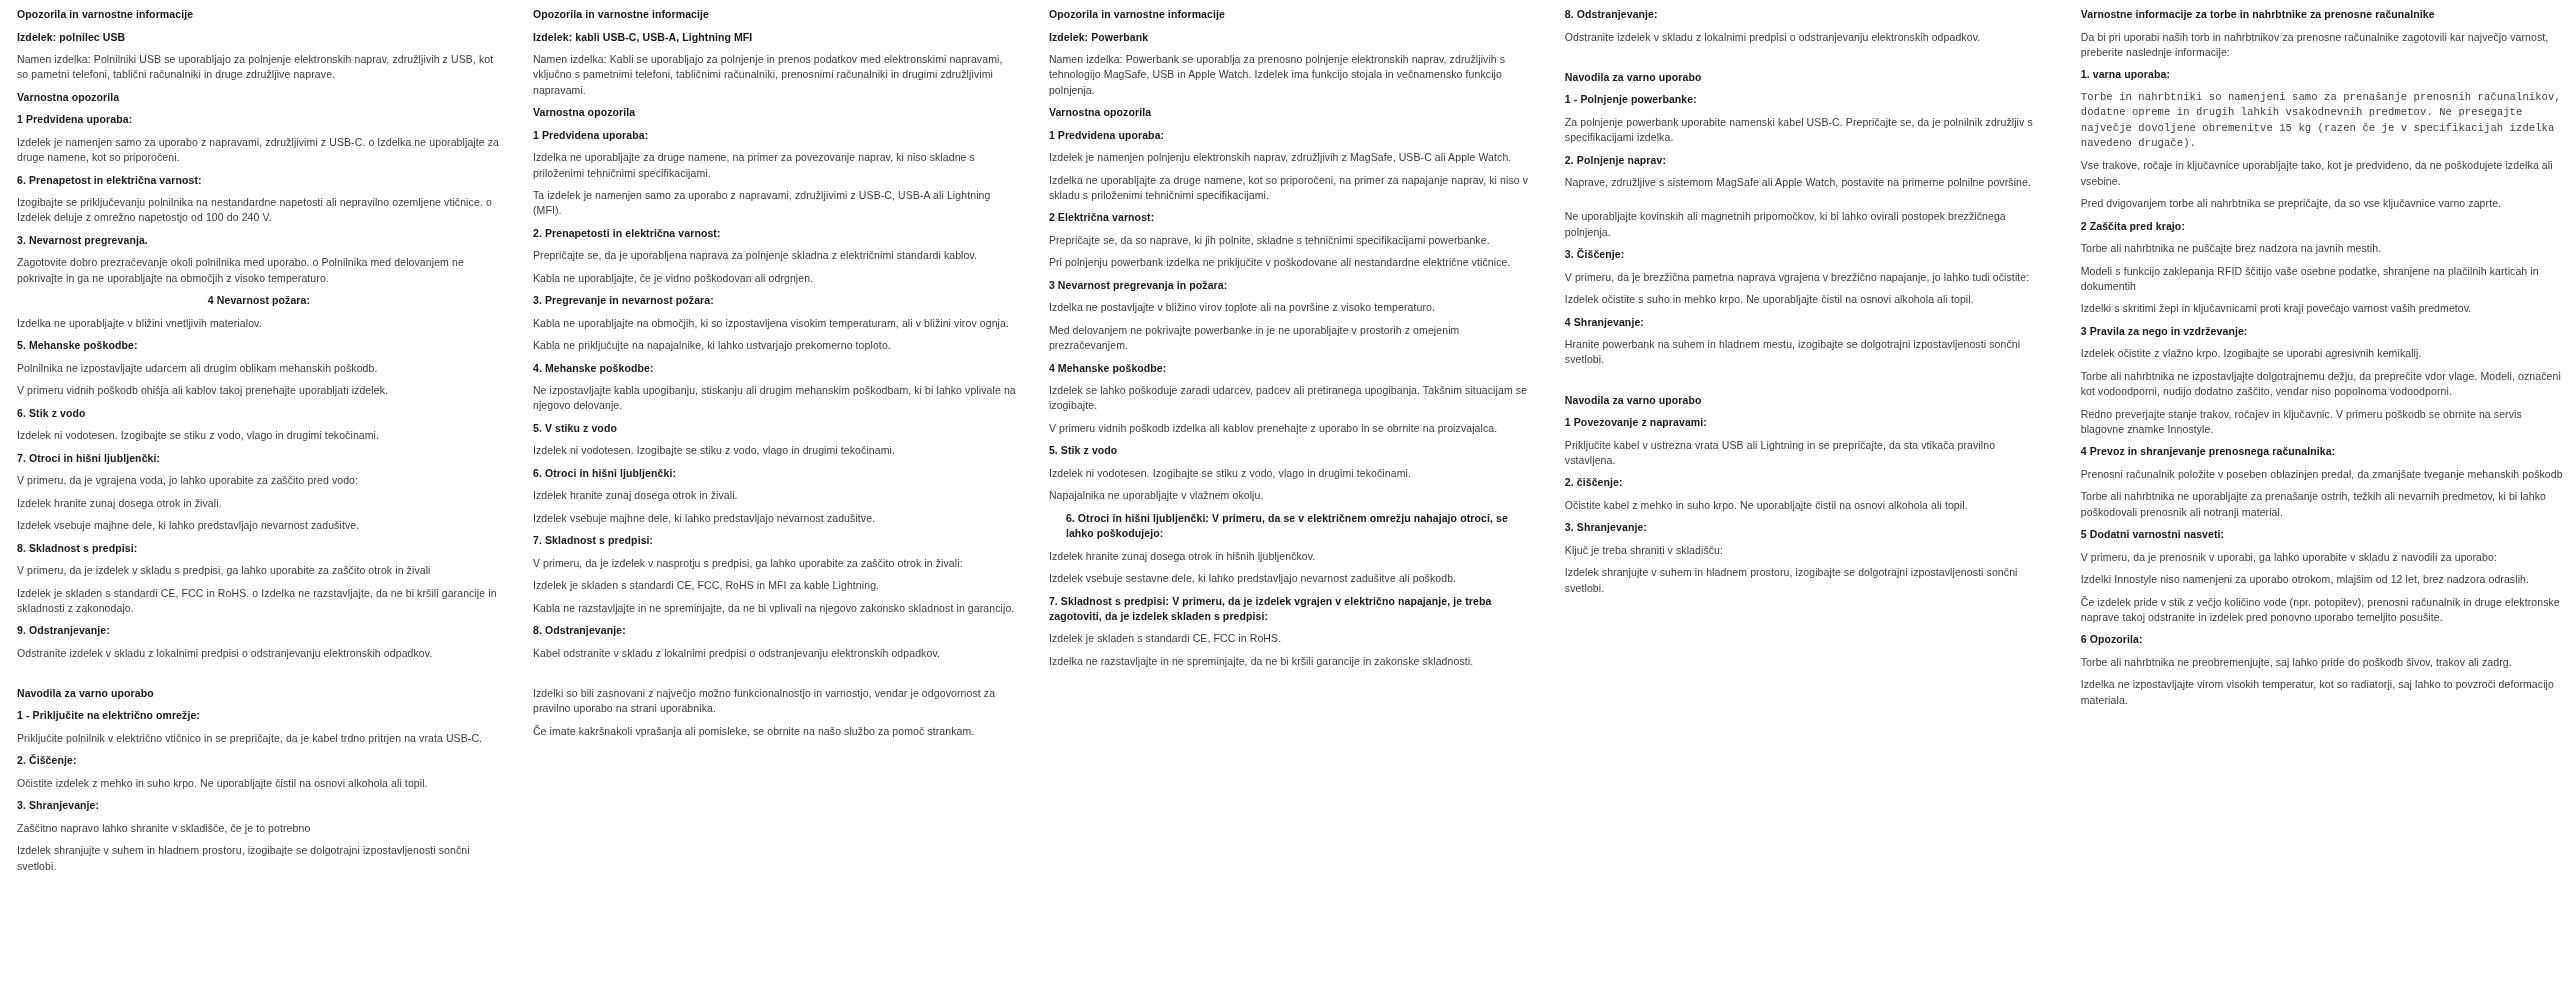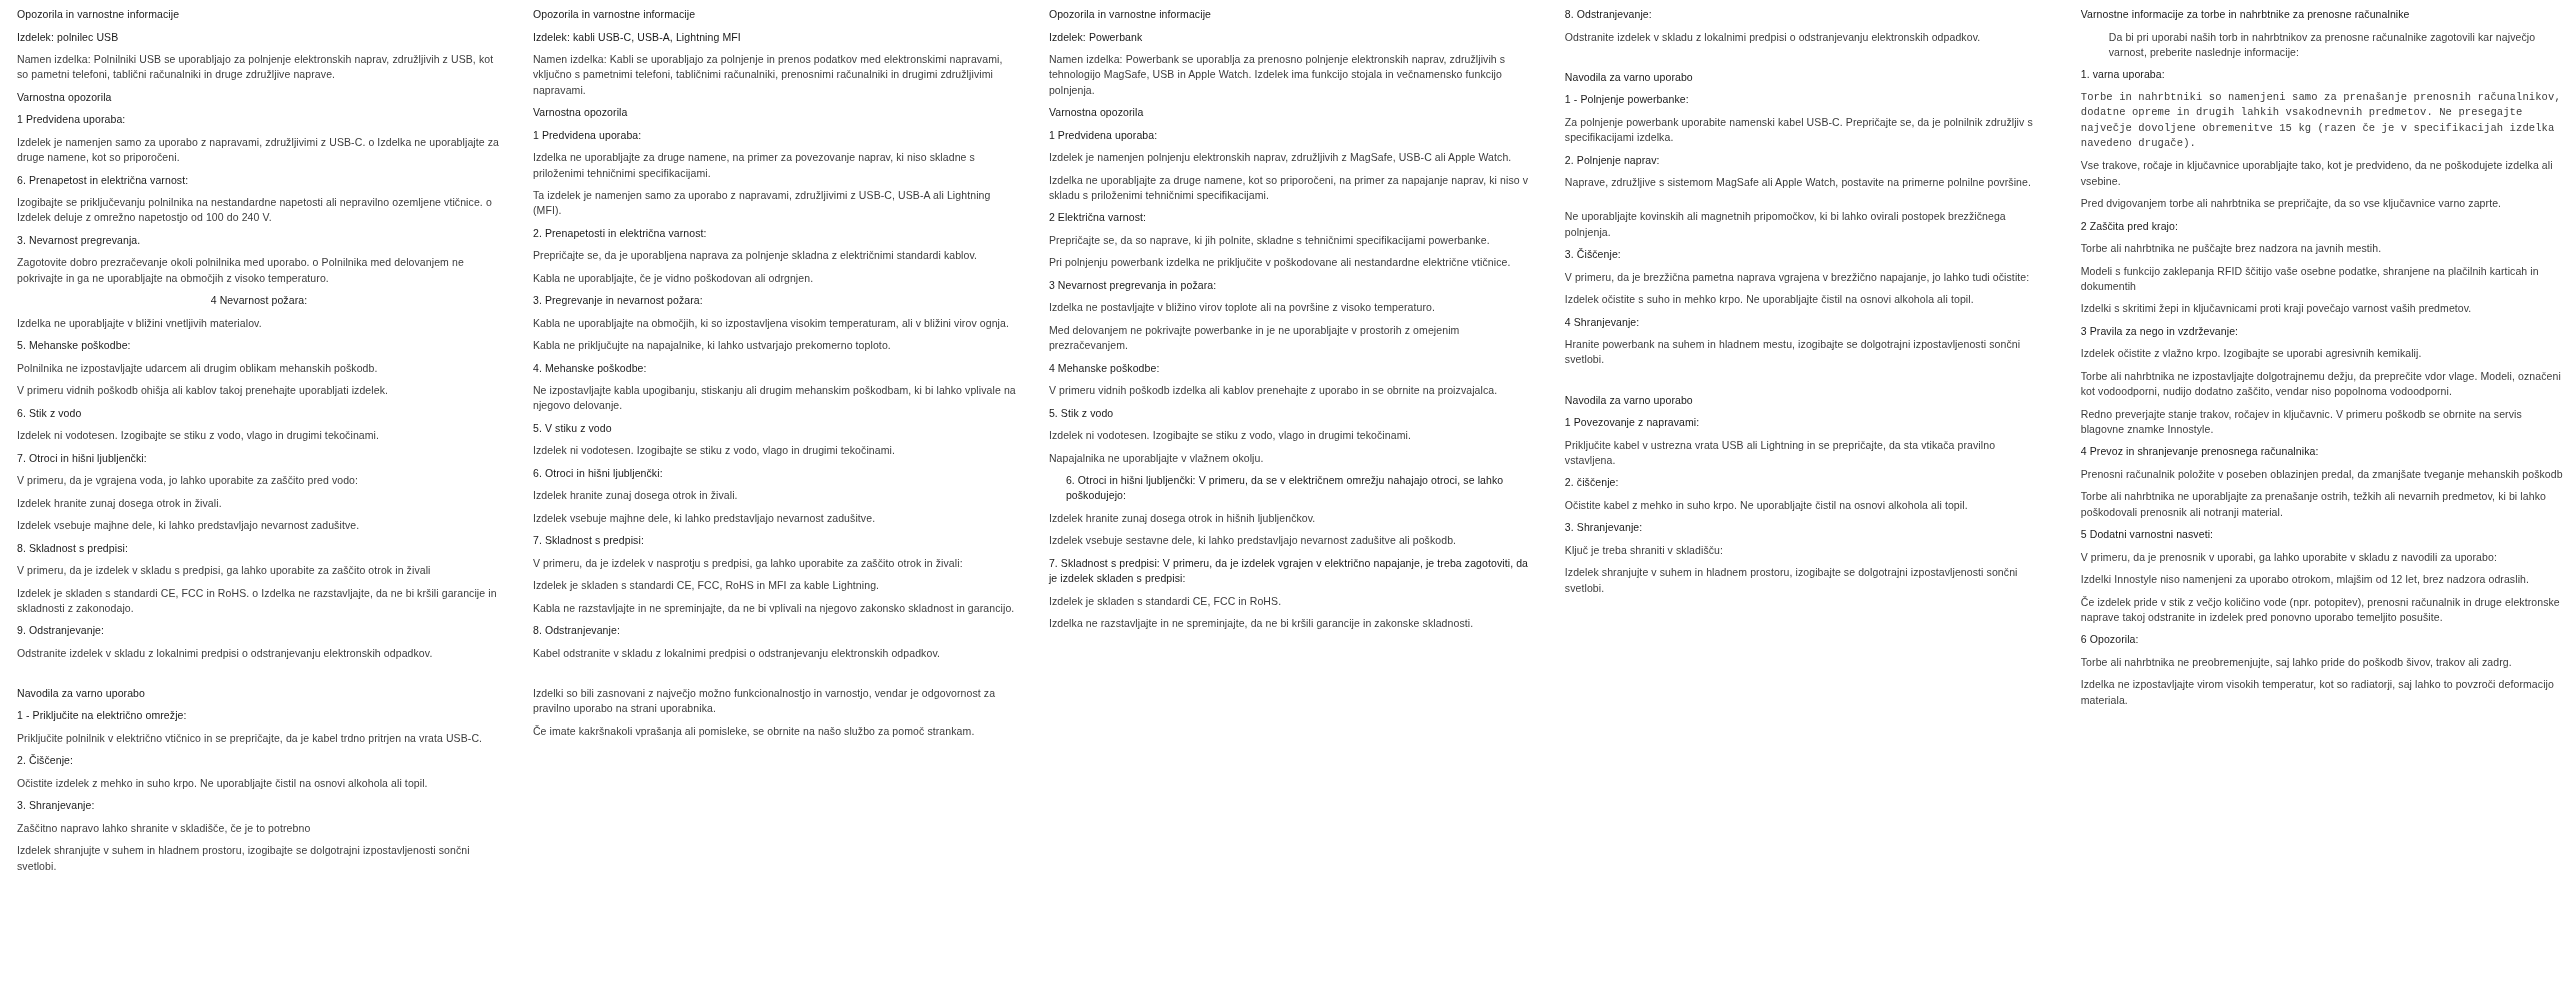--- a/index.html
+++ b/index.html
@@ -19,21 +19,21 @@
     height: 1006px;
     padding: 7.2px 11.3px 0 17px;
     display: flex;
     gap: 32px;
   }
   .col {
     flex: 1 1 0;
     min-width: 0;
   }
   .h {
-    font-weight: 400;
+    font-weight: 700;
     font-size: 10.5px;
     line-height: 15.3px;
     color: #191919;
     margin: 0 0 7.2px 0;
     letter-spacing: 0.1px;
   }
   .p {
     font-weight: 400;
     font-size: 10.5px;
     line-height: 15.3px;
@@ -125,20 +125,21 @@
       <div class="h" style="color: rgb(25, 25, 25);">1 Predvidena uporaba:</div>
       <div class="p" style="color: rgb(60, 60, 60);">Izdelek je namenjen polnjenju elektronskih naprav, združljivih z MagSafe, USB-C ali Apple Watch.</div>
       <div class="p" style="color: rgb(60, 60, 60);">Izdelka ne uporabljajte za druge namene, kot so priporočeni, na primer za napajanje naprav, ki niso v skladu s priloženimi tehničnimi specifikacijami.</div>
       <div class="h" style="color: rgb(25, 25, 25);">2 Električna varnost:</div>
       <div class="p" style="color: rgb(60, 60, 60);">Prepričajte se, da so naprave, ki jih polnite, skladne s tehničnimi specifikacijami powerbanke.</div>
       <div class="p" style="color: rgb(60, 60, 60);">Pri polnjenju powerbank izdelka ne priključite v poškodovane ali nestandardne električne vtičnice.</div>
       <div class="h" style="color: rgb(25, 25, 25);">3 Nevarnost pregrevanja in požara:</div>
       <div class="p" style="color: rgb(60, 60, 60);">Izdelka ne postavljajte v bližino virov toplote ali na površine z visoko temperaturo.</div>
       <div class="p" style="color: rgb(60, 60, 60);">Med delovanjem ne pokrivajte powerbanke in je ne uporabljajte v prostorih z omejenim prezračevanjem.</div>
       <div class="h" style="color: rgb(25, 25, 25);">4 Mehanske poškodbe:</div>
+      <div class="p" style="color: rgb(60, 60, 60);">Izdelek se lahko poškoduje zaradi udarcev, padcev ali pretiranega upogibanja. Takšnim situacijam se izogibajte.</div>
       <div class="p" style="color: rgb(60, 60, 60);">V primeru vidnih poškodb izdelka ali kablov prenehajte z uporabo in se obrnite na proizvajalca.</div>
       <div class="h" style="color: rgb(25, 25, 25);">5. Stik z vodo</div>
       <div class="p" style="color: rgb(60, 60, 60);">Izdelek ni vodotesen. Izogibajte se stiku z vodo, vlago in drugimi tekočinami.</div>
       <div class="p" style="color: rgb(60, 60, 60);">Napajalnika ne uporabljajte v vlažnem okolju.</div>
       <div class="h" style="color: rgb(25, 25, 25); margin-left: 17px;">6. Otroci in hišni ljubljenčki: V primeru, da se v električnem omrežju nahajajo otroci, se lahko poškodujejo:</div>
       <div class="p" style="color: rgb(60, 60, 60);">Izdelek hranite zunaj dosega otrok in hišnih ljubljenčkov.</div>
       <div class="p" style="color: rgb(60, 60, 60);">Izdelek vsebuje sestavne dele, ki lahko predstavljajo nevarnost zadušitve ali poškodb.</div>
       <div class="h" style="color: rgb(25, 25, 25);">7. Skladnost s predpisi: V primeru, da je izdelek vgrajen v električno napajanje, je treba zagotoviti, da je izdelek skladen s predpisi:</div>
       <div class="p" style="color: rgb(60, 60, 60);">Izdelek je skladen s standardi CE, FCC in RoHS.</div>
       <div class="p" style="color: rgb(60, 60, 60);">Izdelka ne razstavljajte in ne spreminjajte, da ne bi kršili garancije in zakonske skladnosti.</div>
@@ -163,21 +164,21 @@
       <div class="h" style="color: rgb(25, 25, 25);">1 Povezovanje z napravami:</div>
       <div class="p" style="color: rgb(60, 60, 60);">Priključite kabel v ustrezna vrata USB ali Lightning in se prepričajte, da sta vtikača pravilno vstavljena.</div>
       <div class="h" style="color: rgb(25, 25, 25);">2. čiščenje:</div>
       <div class="p" style="color: rgb(60, 60, 60);">Očistite kabel z mehko in suho krpo. Ne uporabljajte čistil na osnovi alkohola ali topil.</div>
       <div class="h" style="color: rgb(25, 25, 25);">3. Shranjevanje:</div>
       <div class="p" style="color: rgb(60, 60, 60);">Ključ je treba shraniti v skladišču:</div>
       <div class="p" style="color: rgb(60, 60, 60);">Izdelek shranjujte v suhem in hladnem prostoru, izogibajte se dolgotrajni izpostavljenosti sončni svetlobi.</div>
     </div>
     <div class="col">
       <div class="h" style="color: rgb(25, 25, 25);">Varnostne informacije za torbe in nahrbtnike za prenosne računalnike</div>
-      <div class="p" style="color: rgb(60, 60, 60); margin-left: 28px;">Da bi pri uporabi naših torb in nahrbtnikov za prenosne računalnike zagotovili kar največjo varnost, preberite naslednje informacije:</div>
+      <div class="p" style="color: rgb(60, 60, 60);">Da bi pri uporabi naših torb in nahrbtnikov za prenosne računalnike zagotovili kar največjo varnost, preberite naslednje informacije:</div>
       <div class="h" style="color: rgb(25, 25, 25);">1. varna uporaba:</div>
       <div class="p" style="color: rgb(60, 60, 60); font-family: Liberation Mono, monospace;">Torbe in nahrbtniki so namenjeni samo za prenašanje prenosnih računalnikov, dodatne opreme in drugih lahkih vsakodnevnih predmetov. Ne presegajte največje dovoljene obremenitve 15 kg (razen če je v specifikacijah izdelka navedeno drugače).</div>
       <div class="p" style="color: rgb(60, 60, 60);">Vse trakove, ročaje in ključavnice uporabljajte tako, kot je predvideno, da ne poškodujete izdelka ali vsebine.</div>
       <div class="p" style="color: rgb(60, 60, 60);">Pred dvigovanjem torbe ali nahrbtnika se prepričajte, da so vse ključavnice varno zaprte.</div>
       <div class="h" style="color: rgb(25, 25, 25);">2 Zaščita pred krajo:</div>
       <div class="p" style="color: rgb(60, 60, 60);">Torbe ali nahrbtnika ne puščajte brez nadzora na javnih mestih.</div>
       <div class="p" style="color: rgb(60, 60, 60);">Modeli s funkcijo zaklepanja RFID ščitijo vaše osebne podatke, shranjene na plačilnih karticah in dokumentih</div>
       <div class="p" style="color: rgb(60, 60, 60);">Izdelki s skritimi žepi in ključavnicami proti kraji povečajo varnost vaših predmetov.</div>
       <div class="h" style="color: rgb(25, 25, 25);">3 Pravila za nego in vzdrževanje:</div>
       <div class="p" style="color: rgb(60, 60, 60);">Izdelek očistite z vlažno krpo. Izogibajte se uporabi agresivnih kemikalij.</div>

